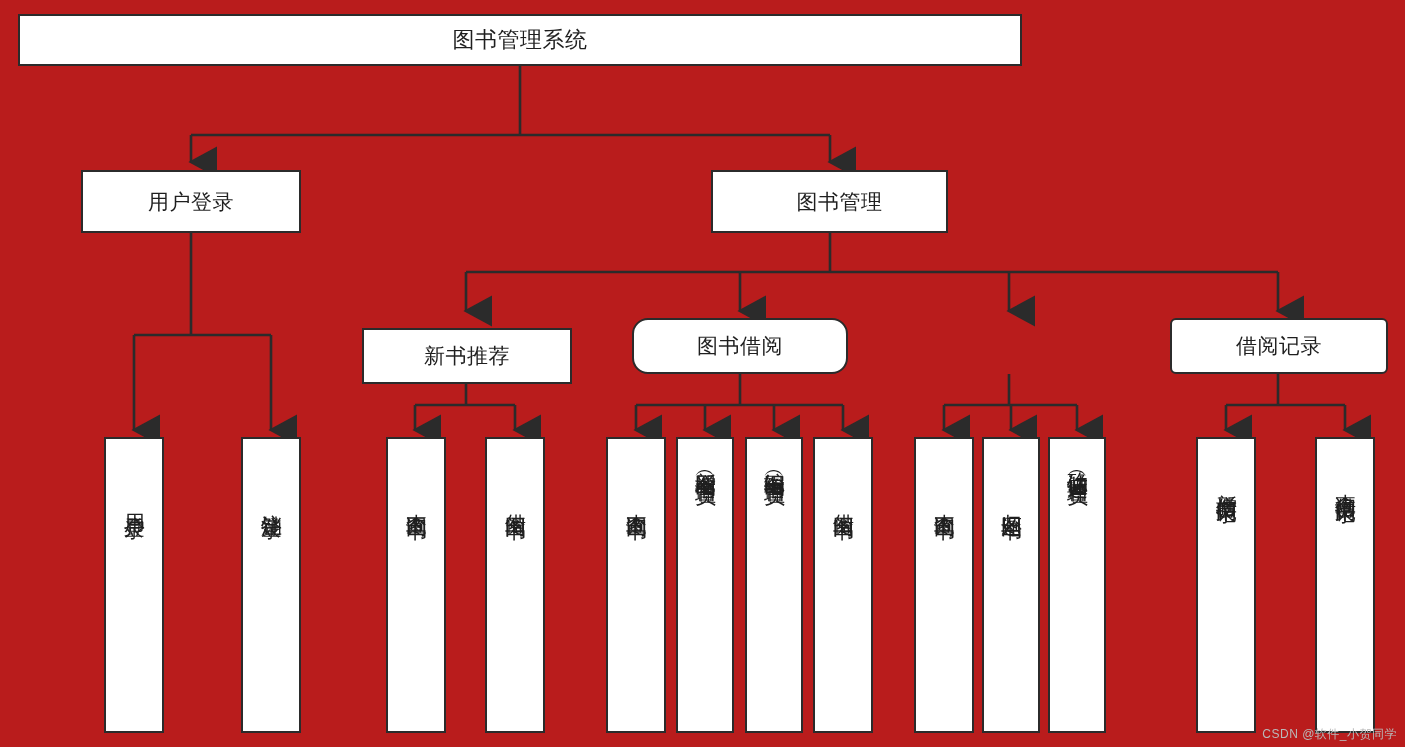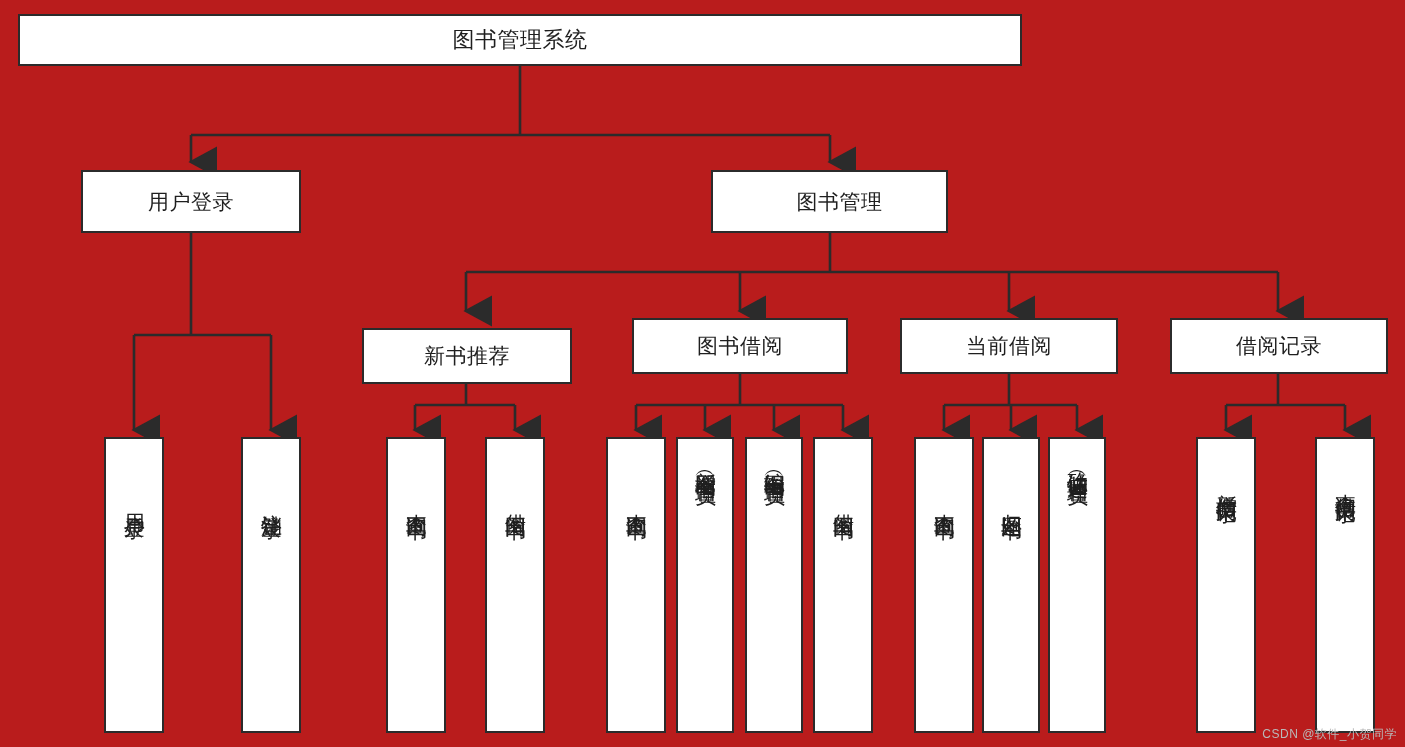--- a/index.html
+++ b/index.html
@@ -135,27 +135,24 @@
   <div class="node" style="left:81px; top:170px; width:220px; height:63px;">
     <span class="label">用户登录</span>
   </div>
   <div class="node" style="left:711px; top:170px; width:237px; height:63px;padding-left:20px;">
     <span class="label">图书管理</span>
   </div>
 
   <div class="node" style="left:362px; top:328px; width:210px; height:56px;">
     <span class="label">新书推荐</span>
   </div>
-  <div class="node" style="left:632px; top:318px; width:216px; height:56px;">
+  <div class="node" style="left:632px; top:318px; width:216px; height:56px;border-radius:16px;">
     <span class="label">图书借阅</span>
   </div>
-  <div class="node" style="left:900px; top:318px; width:218px; height:56px;">
-    <span class="label">当前借阅</span>
-  </div>
-  <div class="node" style="left:1170px; top:318px; width:218px; height:56px;">
+  <div class="node" style="left:1170px; top:318px; width:218px; height:56px;border-radius:6px;">
     <span class="label">借阅记录</span>
   </div>
 
   <div class="node leaf mid" style="left:104px; top:437px; width:60px; height:296px;">
     <span class="label">用户登录</span>
   </div>
   <div class="node leaf mid" style="left:241px; top:437px; width:60px; height:296px;">
     <span class="label">注销登录</span>
   </div>
 

